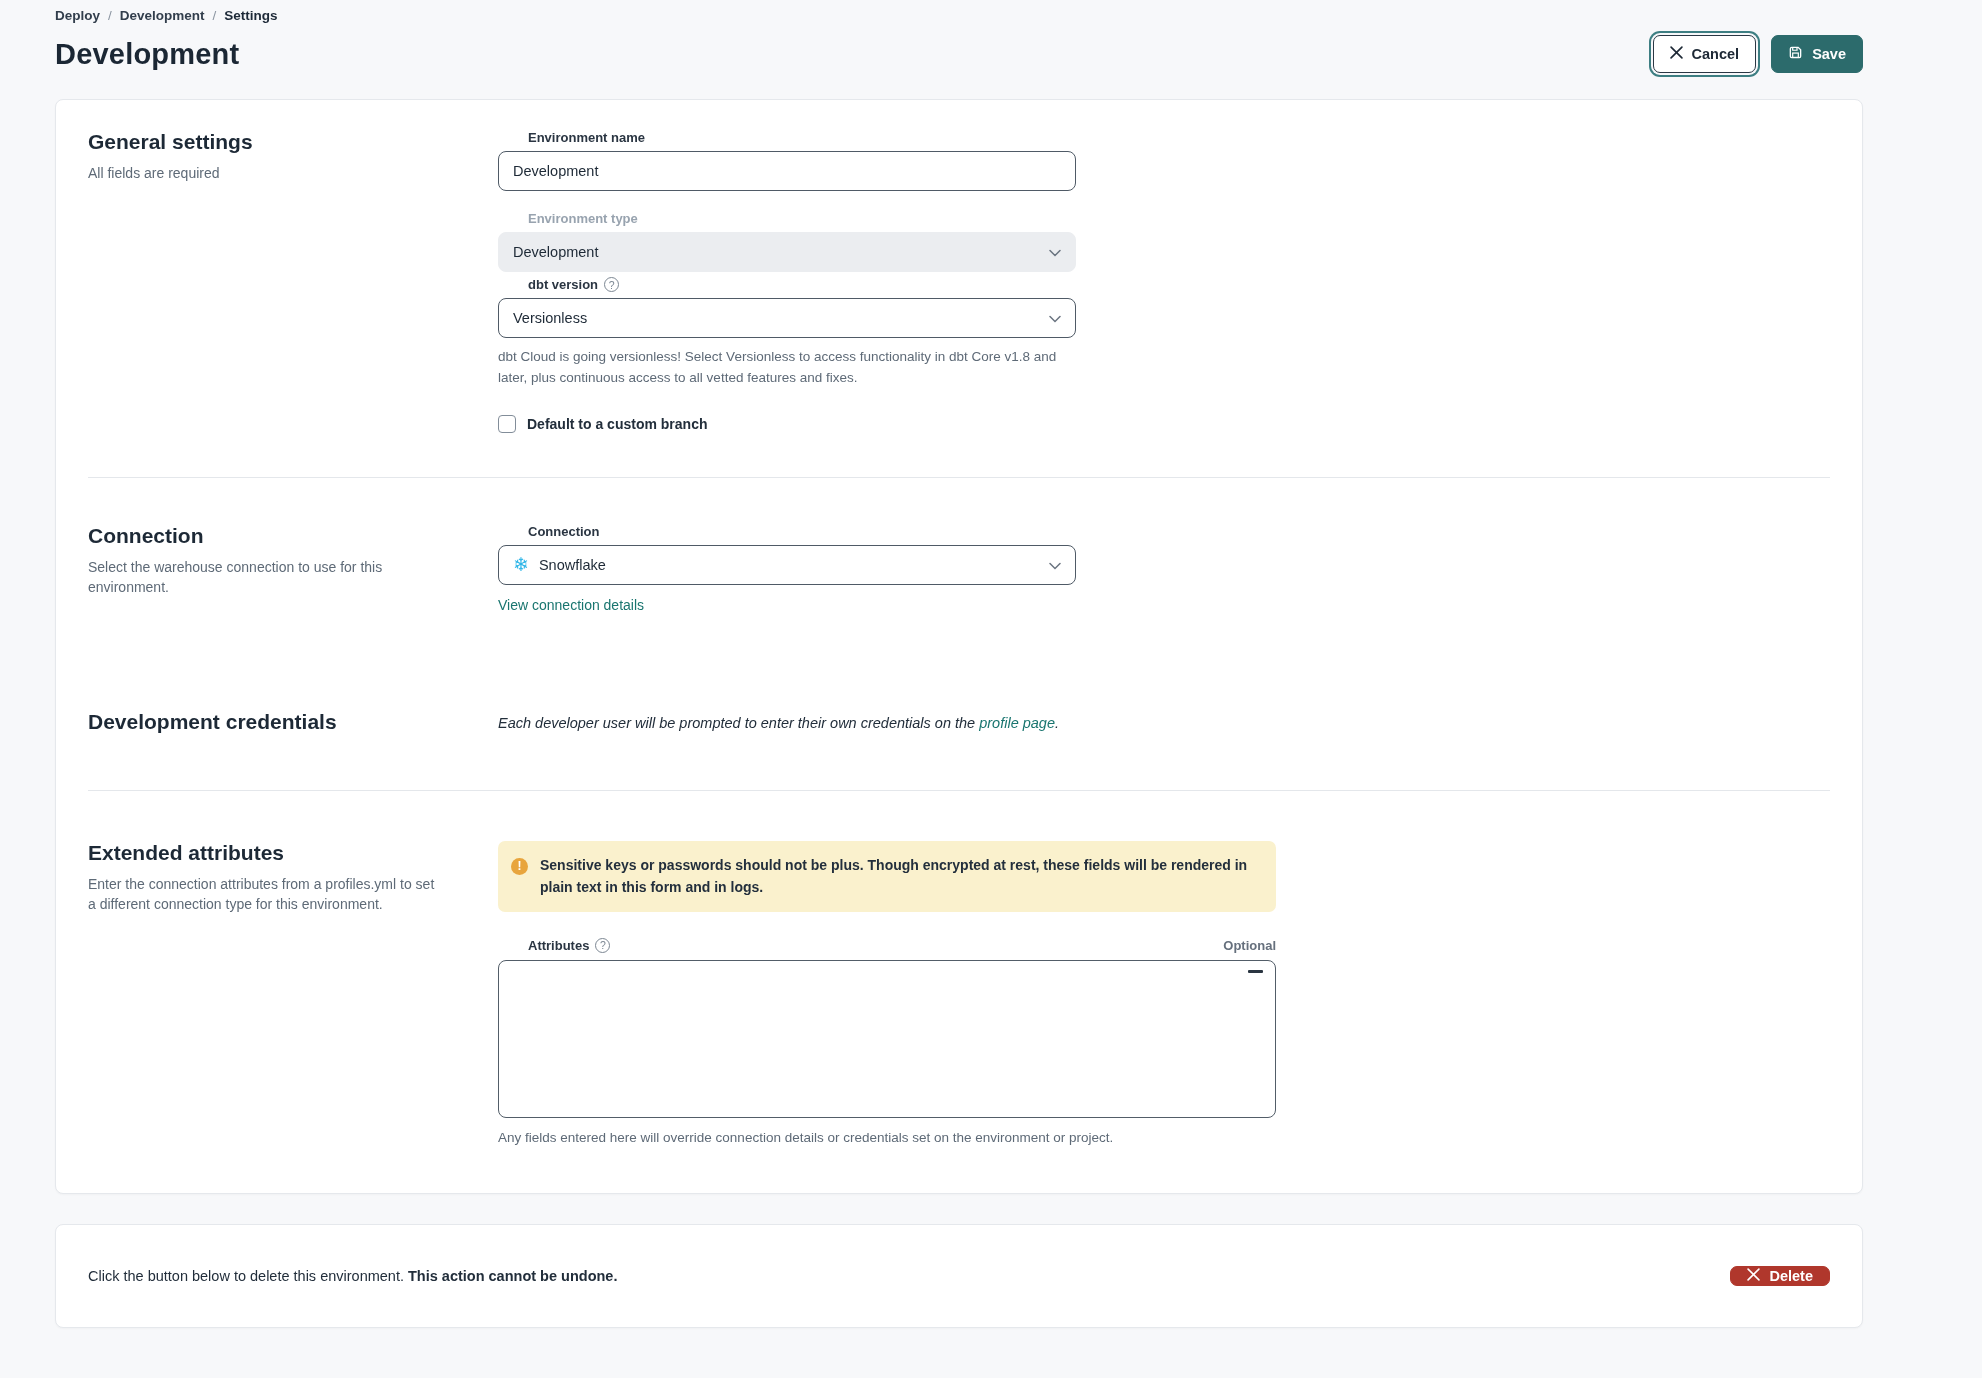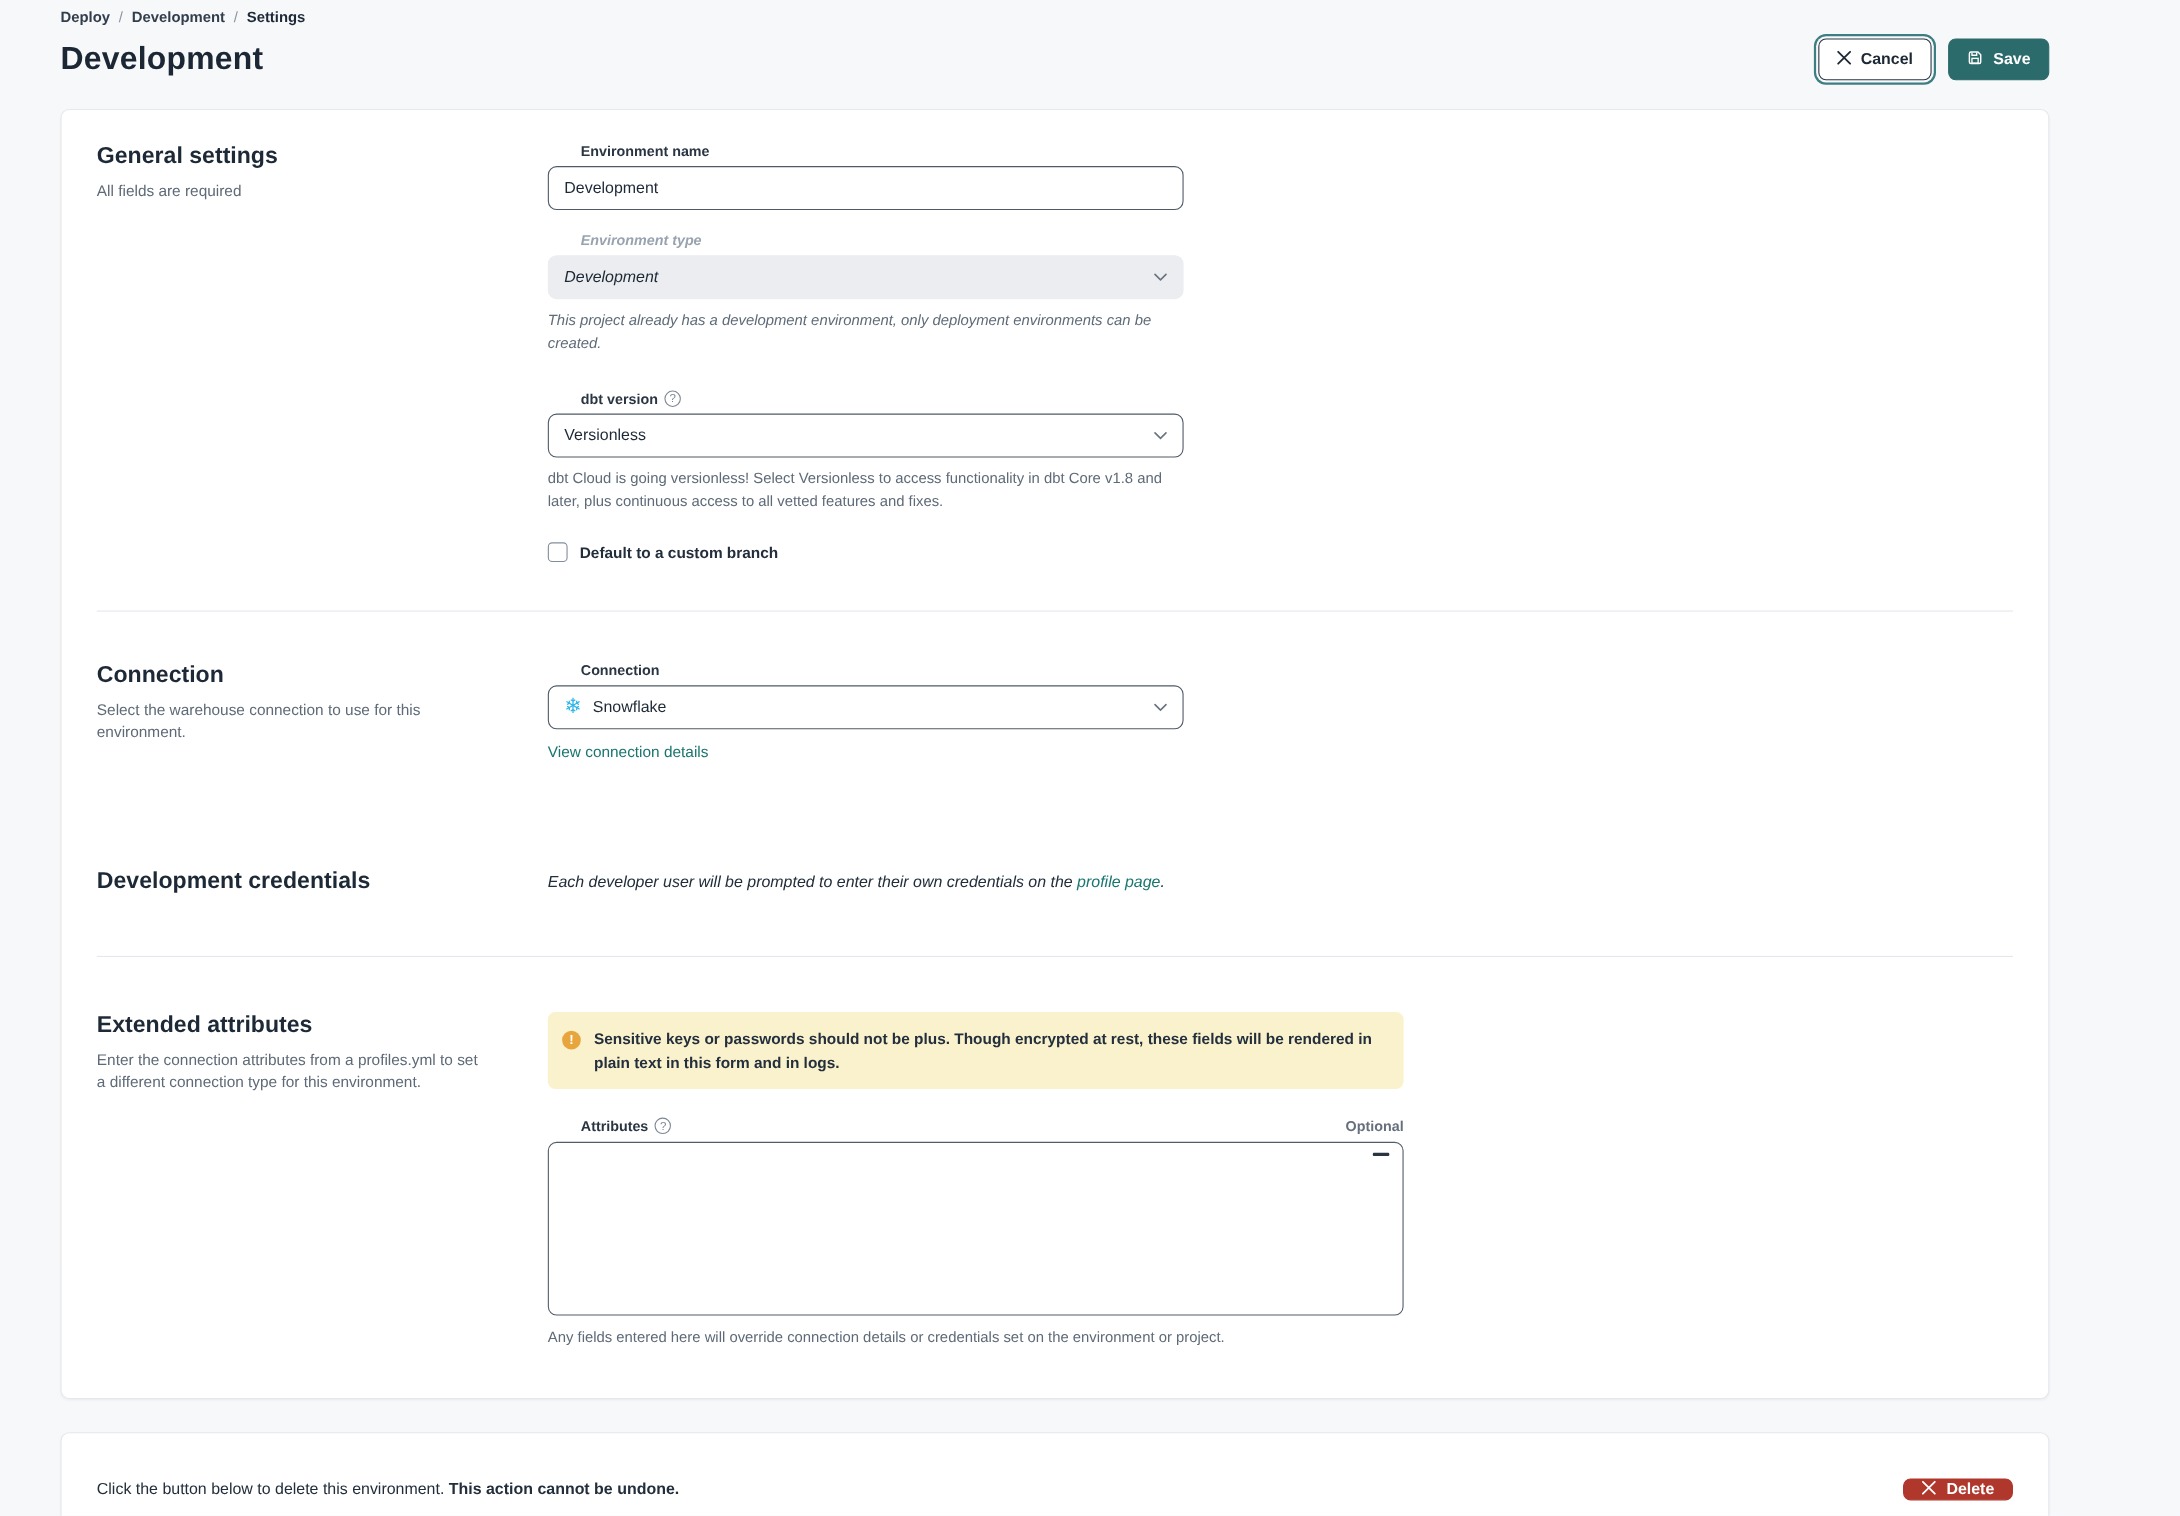--- a/index.html
+++ b/index.html
@@ -112,31 +112,30 @@
     <div class="section">
       <div class="section-info">
         <div class="section-heading">General settings</div>
         <div class="section-sub">All fields are required</div>
       </div>
       <div class="section-fields">
         <div class="field-group">
           <div class="field-label">Environment name</div>
           <input class="control" style="outline: none;" value="Development">
         </div>
-        <div class="field-group" style="margin-bottom:32px;font-style:italic;">
+        <div class="field-group" style="margin-bottom:5px;">
           <div class="field-label disabled">Environment type</div>
           <div class="control select disabled">
             <span>Development</span>
             <span class="chev">
               <svg width="12" height="8" viewBox="0 0 12 8">
                   <path d="M1 1.5 L6 6.5 L11 1.5" stroke="#6a7480" stroke-width="1.5" fill="none" stroke-linecap="round"></path>
                 </svg>
             </span>
           </div>
-          <div class="help-text">This project already has a development environment, only deployment environments can be created.</div>
         </div>
         <div class="field-group" style="margin-bottom:0;">
           <div class="field-label">
             <span>dbt version</span>
             <span class="q-icon">?</span>
           </div>
           <div class="control select">
             <span>Versionless</span>
             <span class="chev">
               <svg width="12" height="8" viewBox="0 0 12 8">

